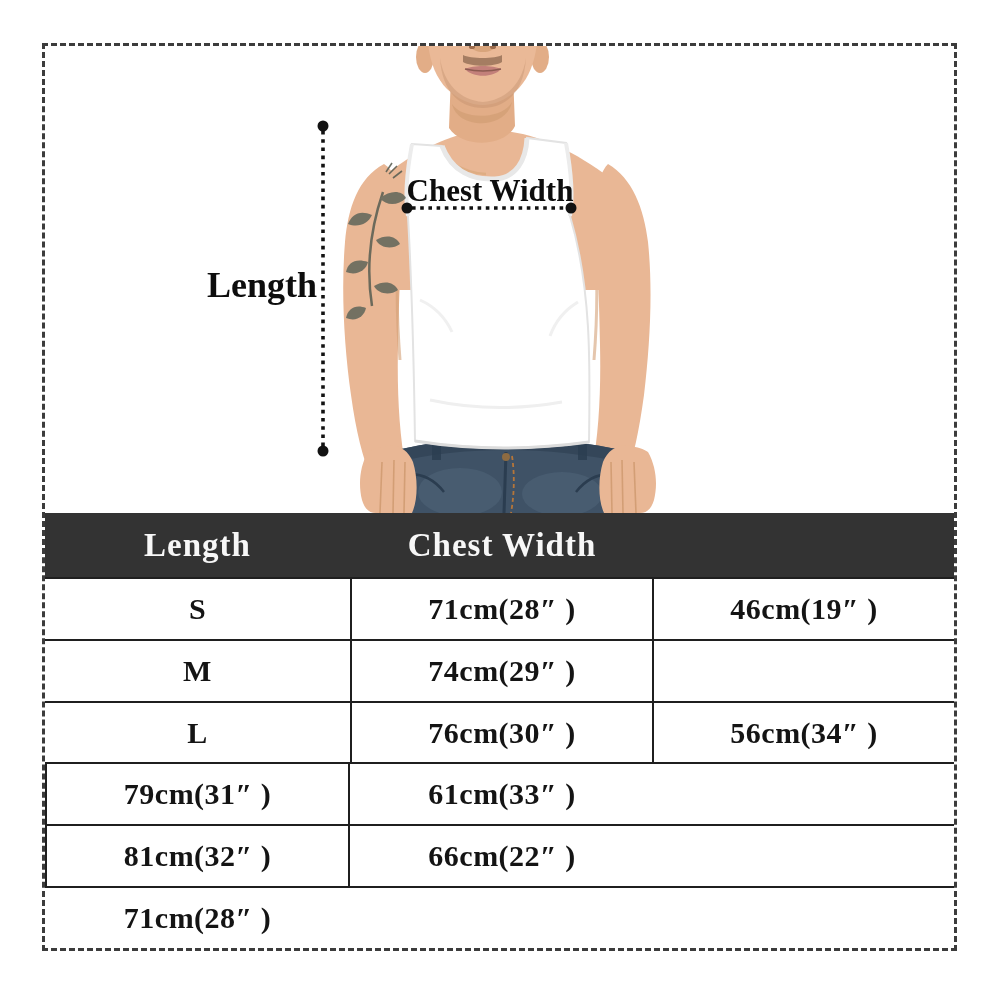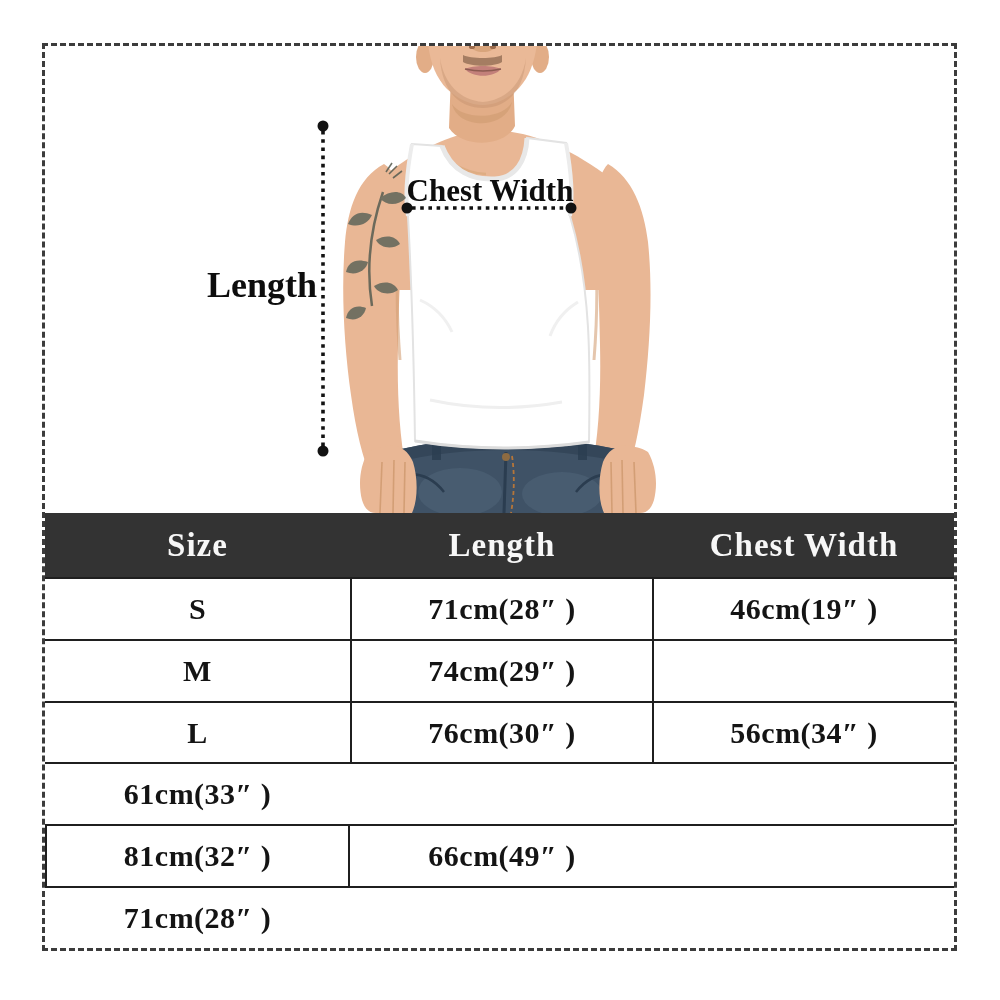--- a/index.html
+++ b/index.html
@@ -109,45 +109,45 @@
           <circle cx="407" cy="208" r="5.5"></circle>
           <circle cx="571" cy="208" r="5.5"></circle>
         </g>
       </svg>
       <div class="measure-label len-label">Length</div>
       <div class="measure-label chest-label">Chest Width</div>
     </div>
 
     <div class="size-table">
       <div class="thead">
-        <div class="th">Size</div>
         <div class="th">Length</div>
         <div class="th">Chest Width</div>
       </div>
 
       <div class="trow">
         <div class="td">S</div>
         <div class="td mid">71cm(28″ )</div>
         <div class="td">46cm(19″ )</div>
       </div>
       <div class="trow">
         <div class="td">M</div>
         <div class="td mid">74cm(29″ )</div>
       </div>
       <div class="trow">
         <div class="td">L</div>
         <div class="td mid">76cm(30″ )</div>
         <div class="td">56cm(34″ )</div>
       </div>
       <div class="trow">
+        <div class="td mid">79cm(31″ )</div>
         <div class="td">61cm(33″ )</div>
       </div>
       <div class="trow">
         <div class="td mid">81cm(32″ )</div>
-        <div class="td">66cm(49″ )</div>
+        <div class="td">66cm(22″ )</div>
       </div>
       <div class="trow">
         <div class="td">71cm(28″ )</div>
       </div>
     </div>
 
   </div>
 </div>
 
 </body></html>

